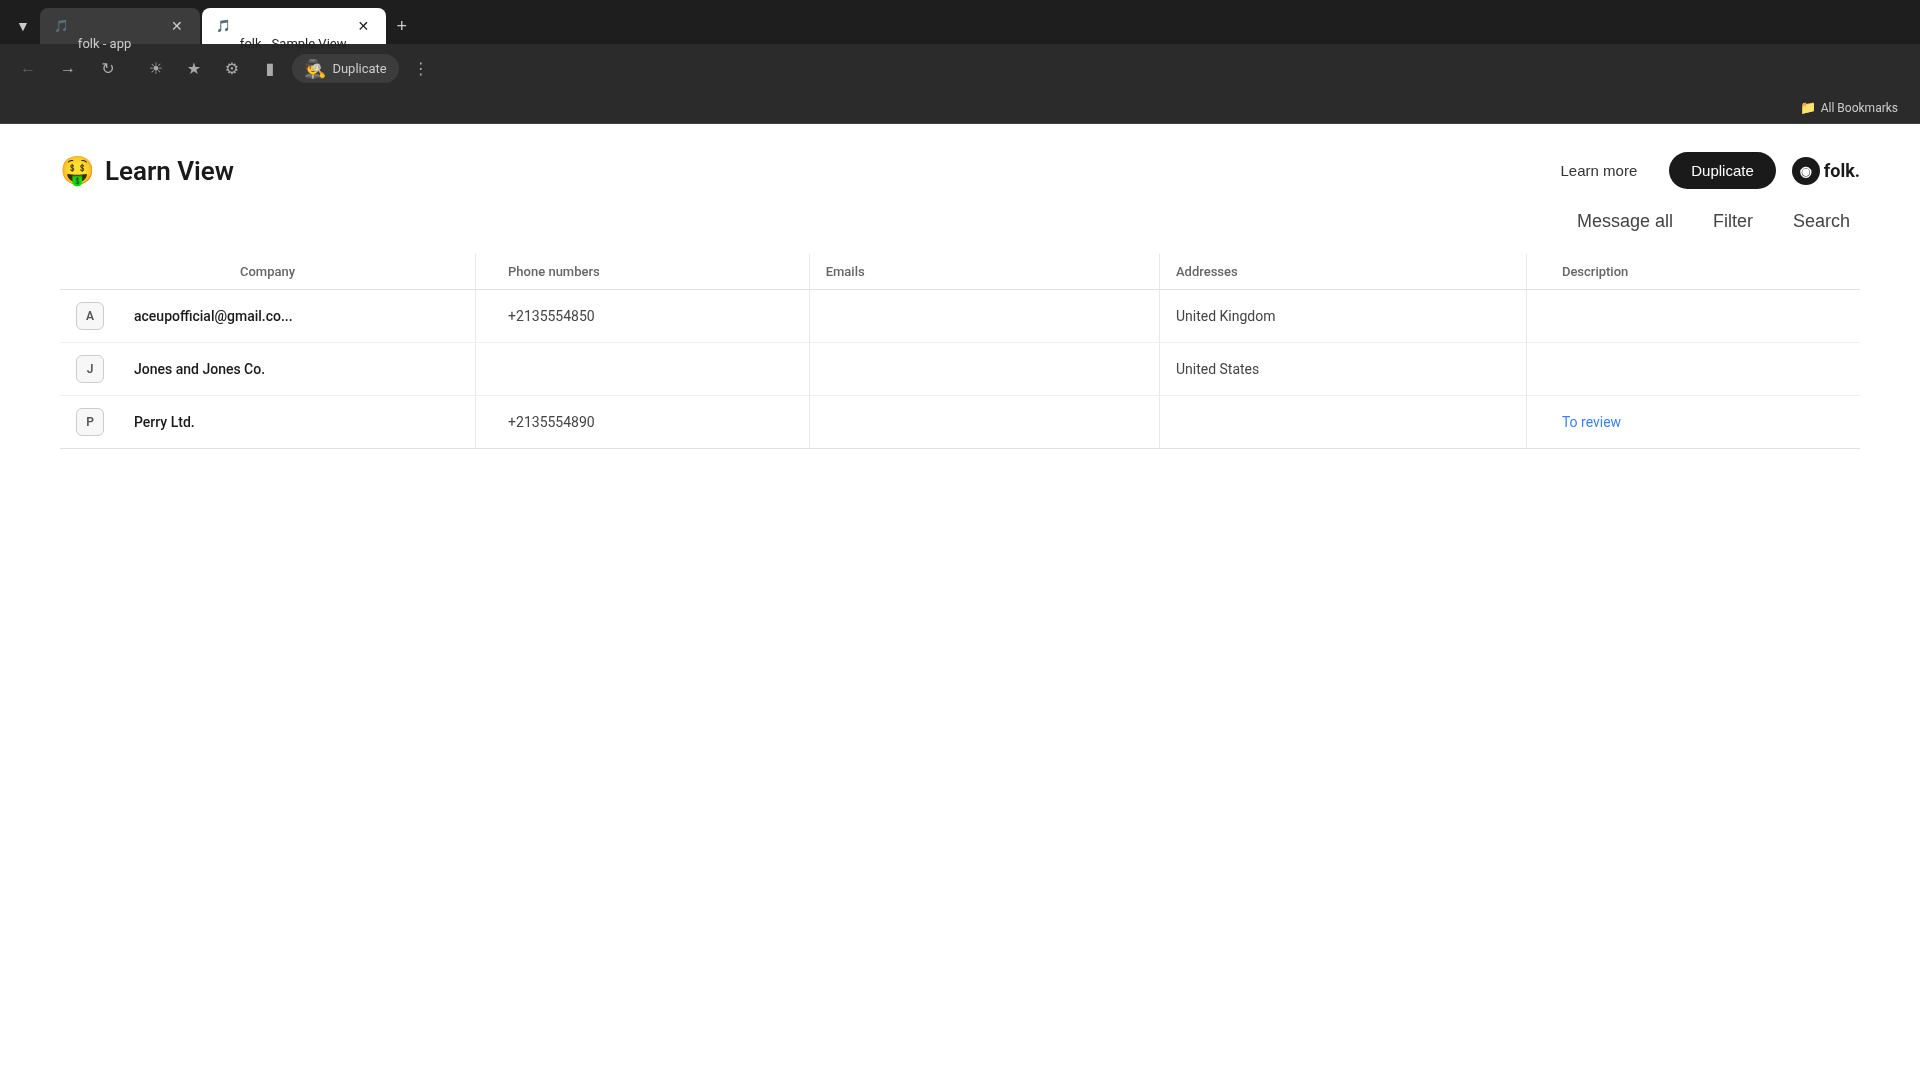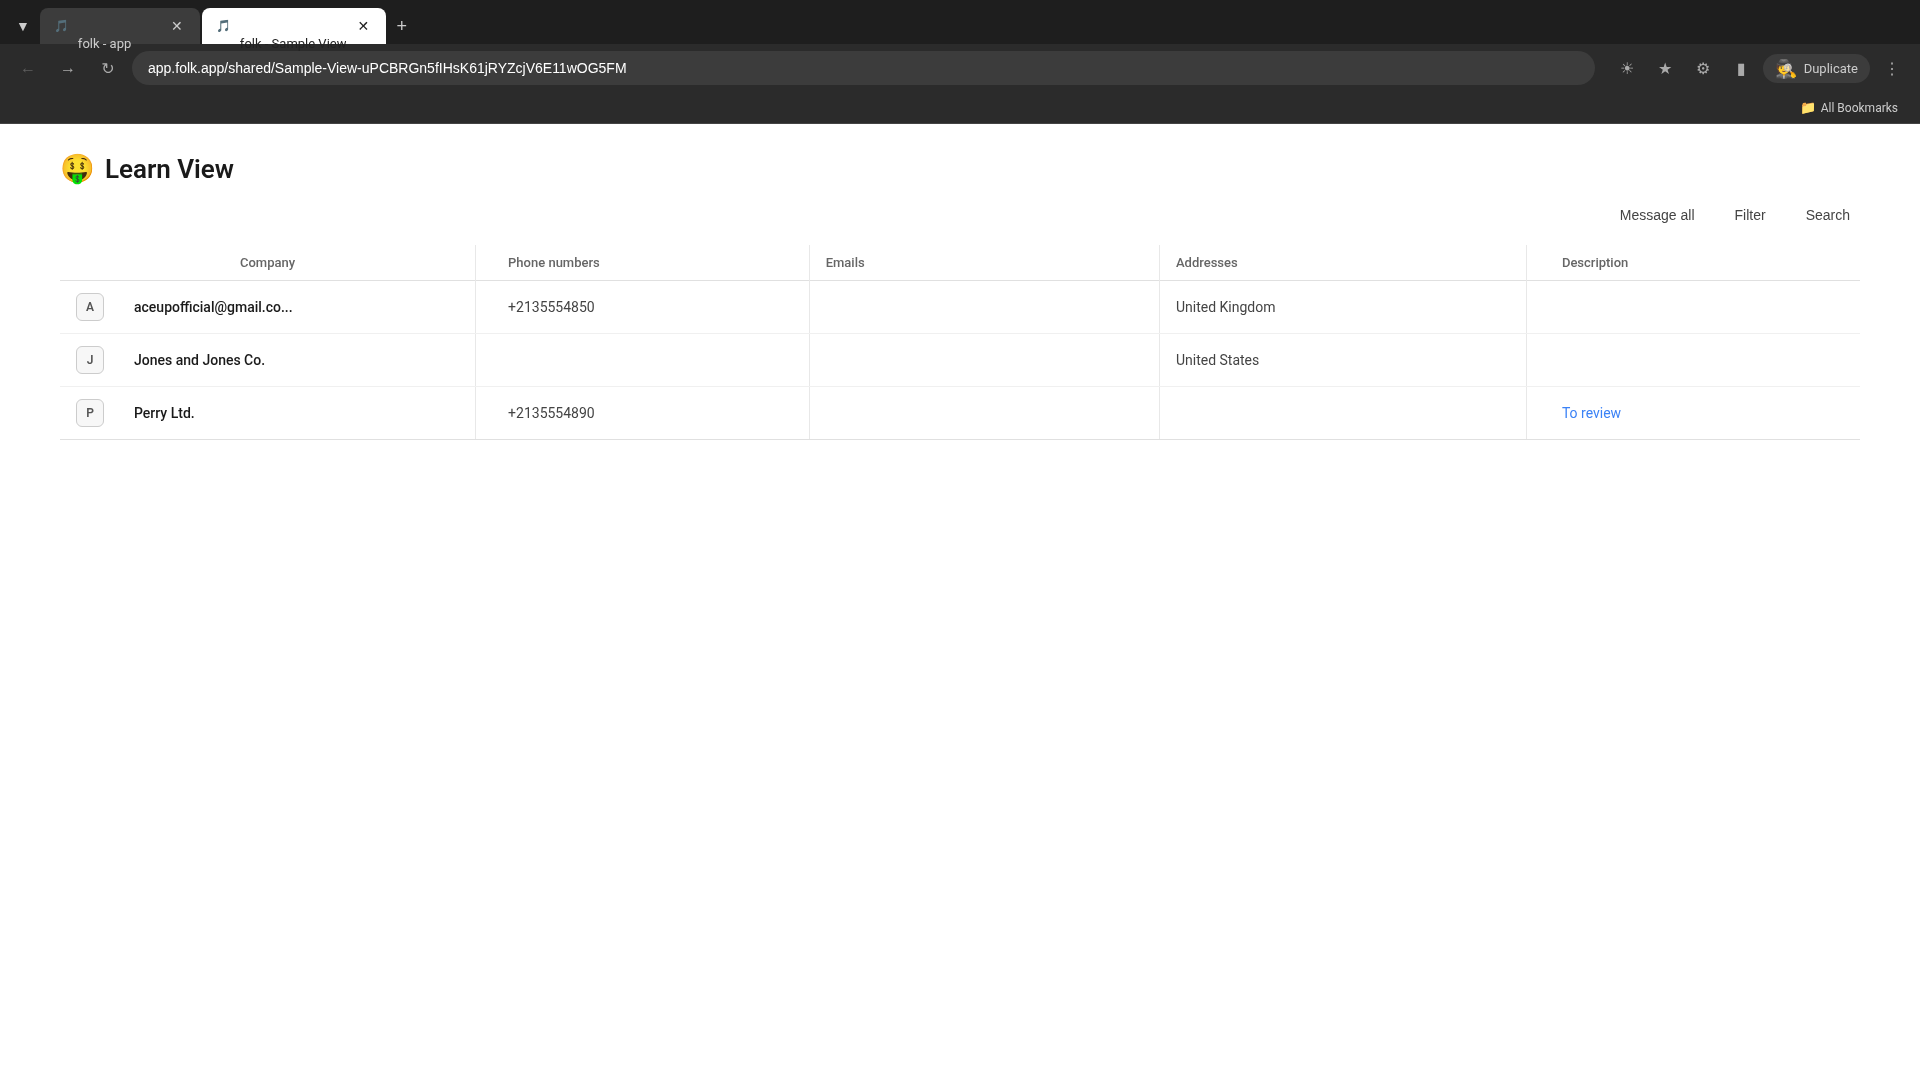--- a/index.html
+++ b/index.html
@@ -42,21 +42,21 @@
     .page-emoji { font-size: 28px; }
     .page-title { font-size: 26px; font-weight: 600; color: #1a1a1a; }
     .header-actions { display: flex; align-items: center; gap: 16px; }
     .learn-more-btn { background: none; border: none; color: #333; font-size: 15px; cursor: pointer; padding: 8px 16px; border-radius: 8px; }
     .duplicate-btn { background: #1a1a1a; color: #fff; border: none; border-radius: 20px; padding: 10px 22px; font-size: 15px; font-weight: 500; cursor: pointer; }
     .folk-logo { display: flex; align-items: center; gap: 4px; font-size: 18px; font-weight: 700; color: #1a1a1a; }
     .folk-logo-icon { width: 28px; height: 28px; background: #1a1a1a; border-radius: 50%; display: flex; align-items: center; justify-content: center; color: #fff; font-size: 14px; }
 
     
     .sub-actions { display: flex; align-items: center; justify-content: flex-end; gap: 20px; padding: 4px 60px 16px 60px; }
-    .sub-action-btn { background: none; border: none; color: #444; font-size: 14px; cursor: pointer; padding: 6px 10px; border-radius: 6px; }
+    .sub-action-btn { background: none; border: none; color: #444; font-size: 18px; cursor: pointer; padding: 6px 10px; border-radius: 6px; }
 
     
     .table-container { padding: 0 60px; }
     table { width: 100%; border-collapse: collapse; }
     thead tr { border-bottom: 1px solid #e0e0e0; }
     th { text-align: left; padding: 10px 16px; font-size: 13px; font-weight: 500; color: #666; border-right: 1px solid #e8e8e8; background: #fff; }
     th:last-child { border-right: none; }
     td { padding: 12px 16px; font-size: 14px; color: #222; border-right: 1px solid #e8e8e8; border-bottom: 1px solid #f0f0f0; vertical-align: middle; }
     td:last-child { border-right: none; }
     tr:last-child td { border-bottom: 1px solid #e0e0e0; }
@@ -94,21 +94,20 @@
       <button class="tab-close">✕</button>
     </div>
 
     <button class="new-tab-btn">+</button>
   </div>
 
   <div class="nav-bar">
     <button class="nav-btn disabled">←</button>
     <button class="nav-btn">→</button>
     <button class="nav-btn">↻</button>
-    <input class="address-bar" type="text" value="app.folk.app/shared/Sample-View-uPCBRGn5fIHsK61jRYZcjV6E11wOG5FM" style="">
     <div class="nav-right">
       <button class="nav-icon-btn" title="Cast">☀</button>
       <button class="nav-icon-btn" title="Bookmark">★</button>
       <button class="nav-icon-btn" title="Chrome Sync">⚙</button>
       <button class="nav-icon-btn" title="Split screen">▮</button>
       <div class="incognito-pill">
         <span class="incognito-icon">🕵</span>
         <span>Duplicate</span>
       </div>
       <button class="nav-icon-btn" title="More options">⋮</button>
@@ -123,20 +122,28 @@
     </div>
   </div>
 
   <div class="page-content">
 
     <div class="page-header">
       <div class="page-title-area">
         <span class="page-emoji">🤑</span>
         <h1 class="page-title">Learn View</h1>
       </div>
+      <div class="header-actions">
+        <button class="learn-more-btn">Learn more</button>
+        <button class="duplicate-btn">Duplicate</button>
+        <div class="folk-logo">
+          <div class="folk-logo-icon">◉</div>
+          <span>folk.</span>
+        </div>
+      </div>
     </div>
 
     <div class="sub-actions">
       <button class="sub-action-btn">Message all</button>
       <button class="sub-action-btn">Filter</button>
       <button class="sub-action-btn">Search</button>
     </div>
 
     <div class="table-container">
       <table>

